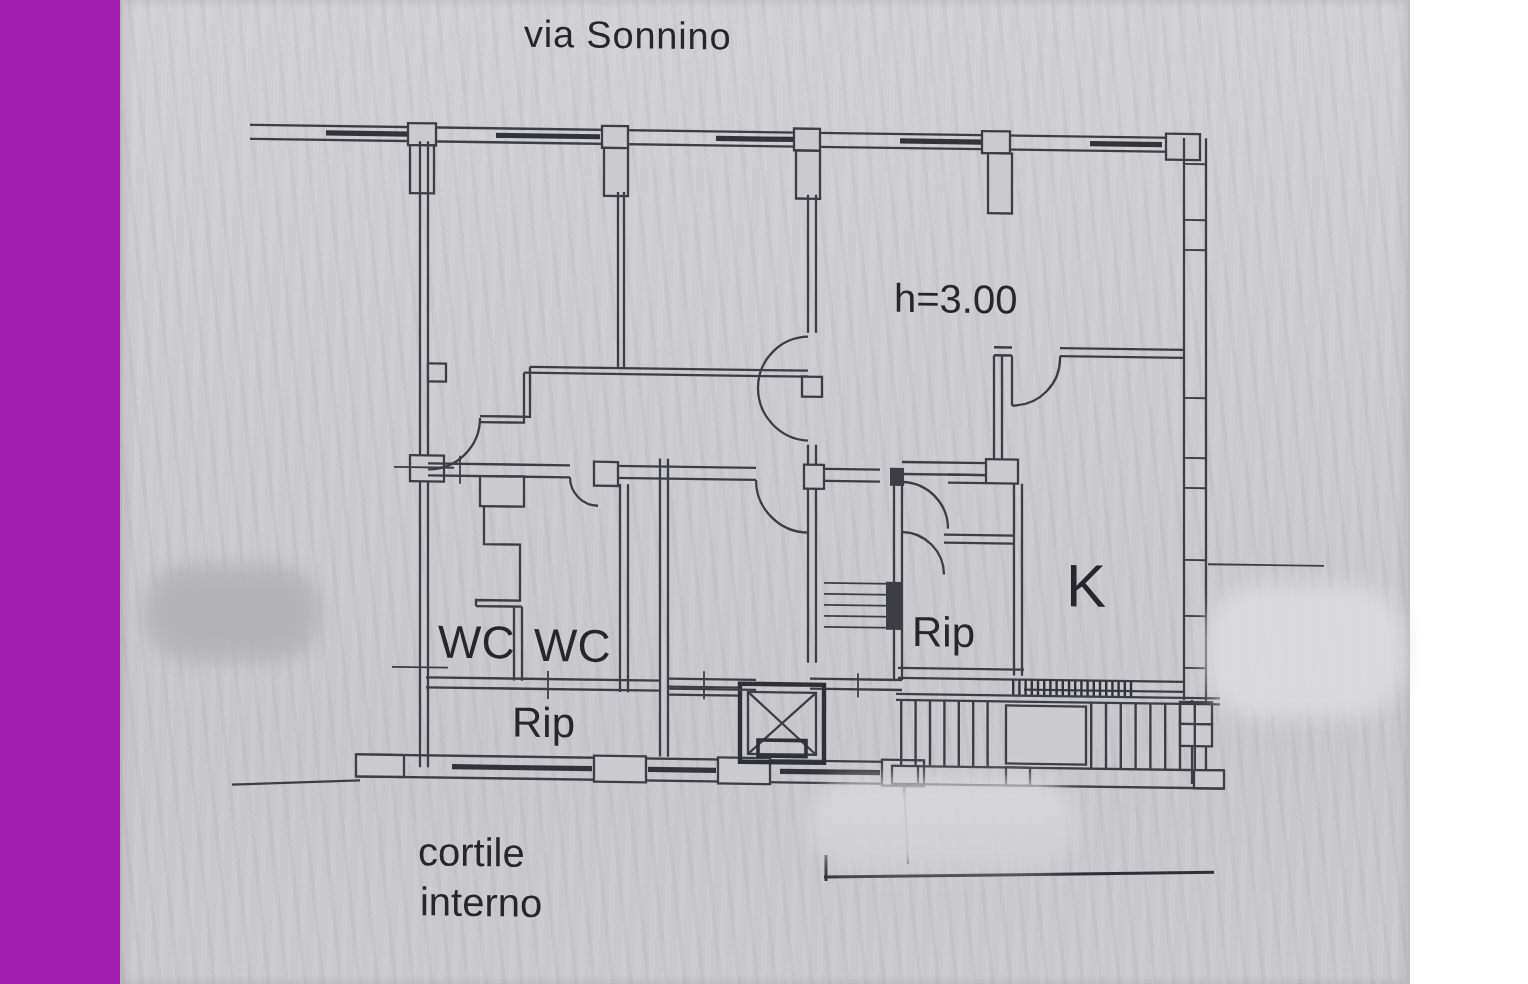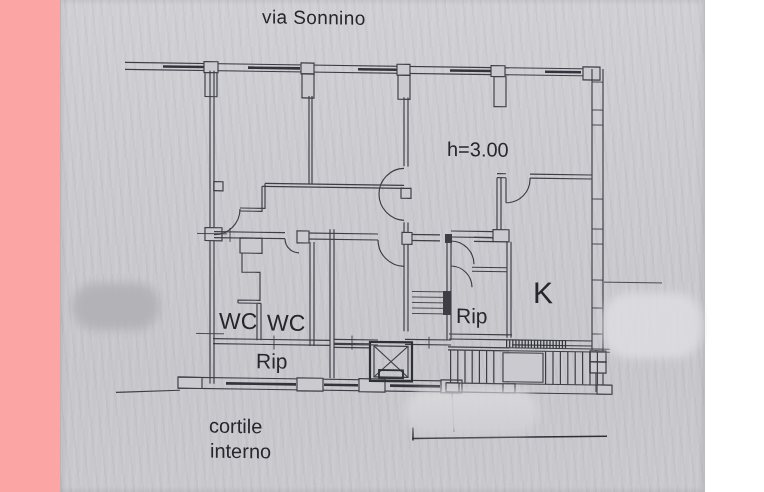--- a/index.html
+++ b/index.html
@@ -1,20 +1,20 @@
 <!DOCTYPE html>
 <html><head>
 <meta charset="utf-8">
 <style>
   html,body{margin:0;padding:0;}
   body{
     width:764px;height:492px;overflow:hidden;background:#ffffff;
     font-family:"Liberation Sans", sans-serif;
   }
-  .scene{position:relative;width:644px;height:492px;background:#fca5a5;padding-left:16px;}
+  .scene{position:relative;width:644px;height:492px;background:#a21caf;padding-left:16px;}
   .paper{
     position:absolute;left:60px;top:0;width:643px;height:492px;
     background:linear-gradient(180deg,#d0cfd4 0%,#cbcacf 35%,#c7c6cb 75%,#c9c8cd 100%);
     border-left:1px solid #b7b6bb;border-right:1px solid #bcbbc0;
     box-shadow:inset 2px 0 6px rgba(0,0,0,.06), inset -2px 0 6px rgba(0,0,0,.06);
   }
   .paper::before{
     content:"";position:absolute;inset:0;
     background:
       repeating-linear-gradient(92deg, rgba(255,255,255,.055) 0 3px, rgba(0,0,0,0) 3px 7px),

